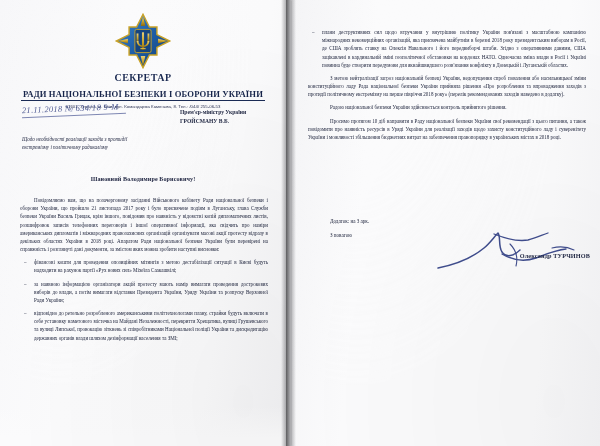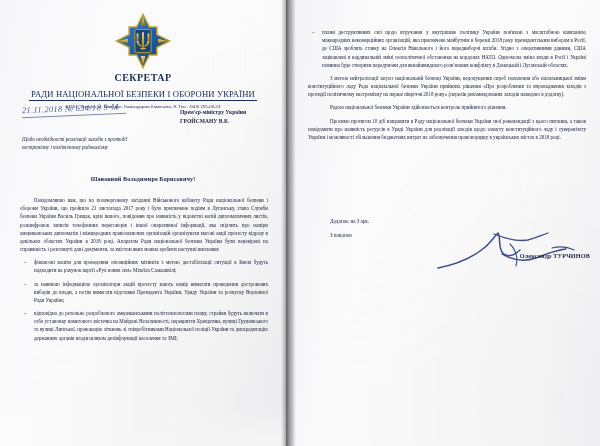--- a/index.html
+++ b/index.html
@@ -35,21 +35,21 @@
       radial-gradient(ellipse at 85% 90%, rgba(0,0,0,.045), rgba(0,0,0,0) 65%);
     mix-blend-mode:multiply;opacity:.7;}
 
   
   .lh{position:absolute;left:0;right:0;top:12px;text-align:center;}
   .emblem{width:58px;height:58px;margin:0 auto;display:block;}
   .lh-title1{
     font-size:10px;font-weight:bold;letter-spacing:.45px;color:#1b2a52;
     margin-top:2px;font-family:"Liberation Serif",serif;}
   .lh-title2{
-    font-size:8.6px;font-weight:normal;letter-spacing:.15px;color:#16244a;
+    font-size:8.6px;font-weight:bold;letter-spacing:.15px;color:#16244a;
     border-bottom:1.1px solid #1a2b55;display:inline-block;padding:0 2px 1px;margin-top:1px;}
   .lh-addr{font-size:4.3px;color:#2a3152;letter-spacing:.05px;margin-top:2.5px;
     font-family:"Liberation Sans",sans-serif;}
 
   
   .reg{
     position:absolute;left:22px;top:103px;width:112px;height:16px;
     color:#26347a;font-size:8.5px;font-style:italic;
     font-family:"Liberation Serif",serif;letter-spacing:.3px;
     transform:rotate(-2.2deg);opacity:.8;white-space:nowrap;}

